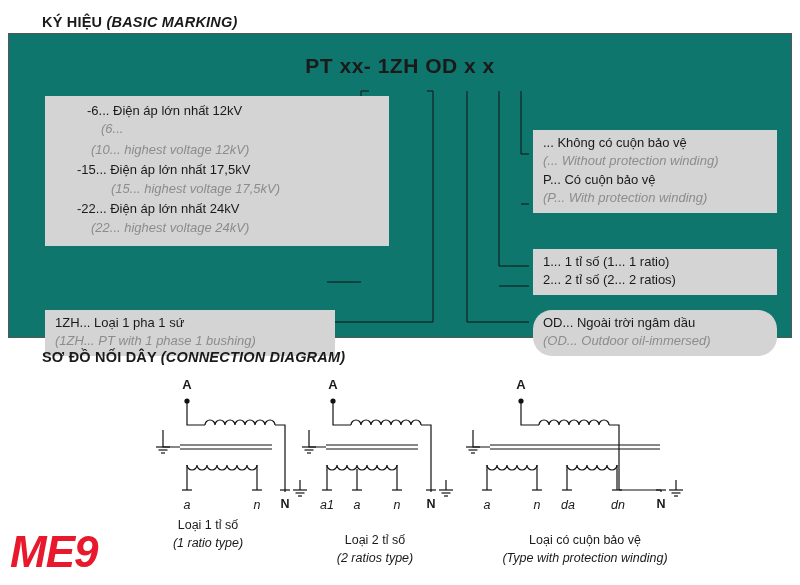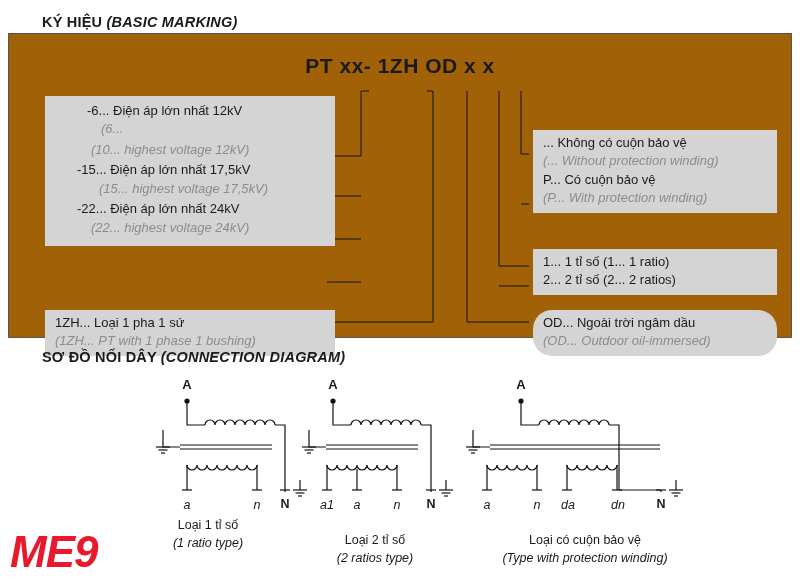--- a/index.html
+++ b/index.html
@@ -31,21 +31,21 @@
 
   #marking-title { left: 42px; top: 14px; }
   #conn-title    { left: 42px; top: 349px; }
 
   
   #marking-panel {
     position: absolute;
     left: 8px; top: 33px;
     width: 784px; height: 305px;
     border: 1px solid #555;
-    background: #a16207;
+    background: #0f766e;
   }
 
   #code-line {
     position: absolute;
     left: 0; right: 0; top: 20px;
     text-align: center;
     font-size: 21px;
     font-weight: bold;
     letter-spacing: 0.5px;
   }
@@ -59,35 +59,35 @@
     white-space: nowrap;
   }
   .gbox .sub {
     font-style: italic;
     color: #8c8c8c;
   }
 
   
   #volt-box {
     left: 36px; top: 62px;
-    width: 290px;
+    width: 344px;
     padding: 6px 8px 7px 10px;
     text-align: left;
   }
   #volt-box .row { padding-left: 0; }
   #volt-box .line1 { }
   #volt-box .line2 { margin-bottom: 2px; }
 
   
   #volt-box .r0 .line1 { margin-left: 32px; }
   #volt-box .r0 .line2 { margin-left: 46px; }
   #volt-box .r1 .line1 { margin-left: 22px; }
   #volt-box .r1 .line2 { margin-left: 36px; }
   #volt-box .r2 .line1 { margin-left: 22px; }
-  #volt-box .r2 .line2 { margin-left: 44px; }
+  #volt-box .r2 .line2 { margin-left: 56px; }
   #volt-box .r3 .line1 { margin-left: 22px; }
   #volt-box .r3 .line2 { margin-left: 36px; }
 
   #type-box {
     left: 36px; top: 276px;
     width: 290px;
   }
 
   #prot-box {
     left: 524px; top: 96px;

